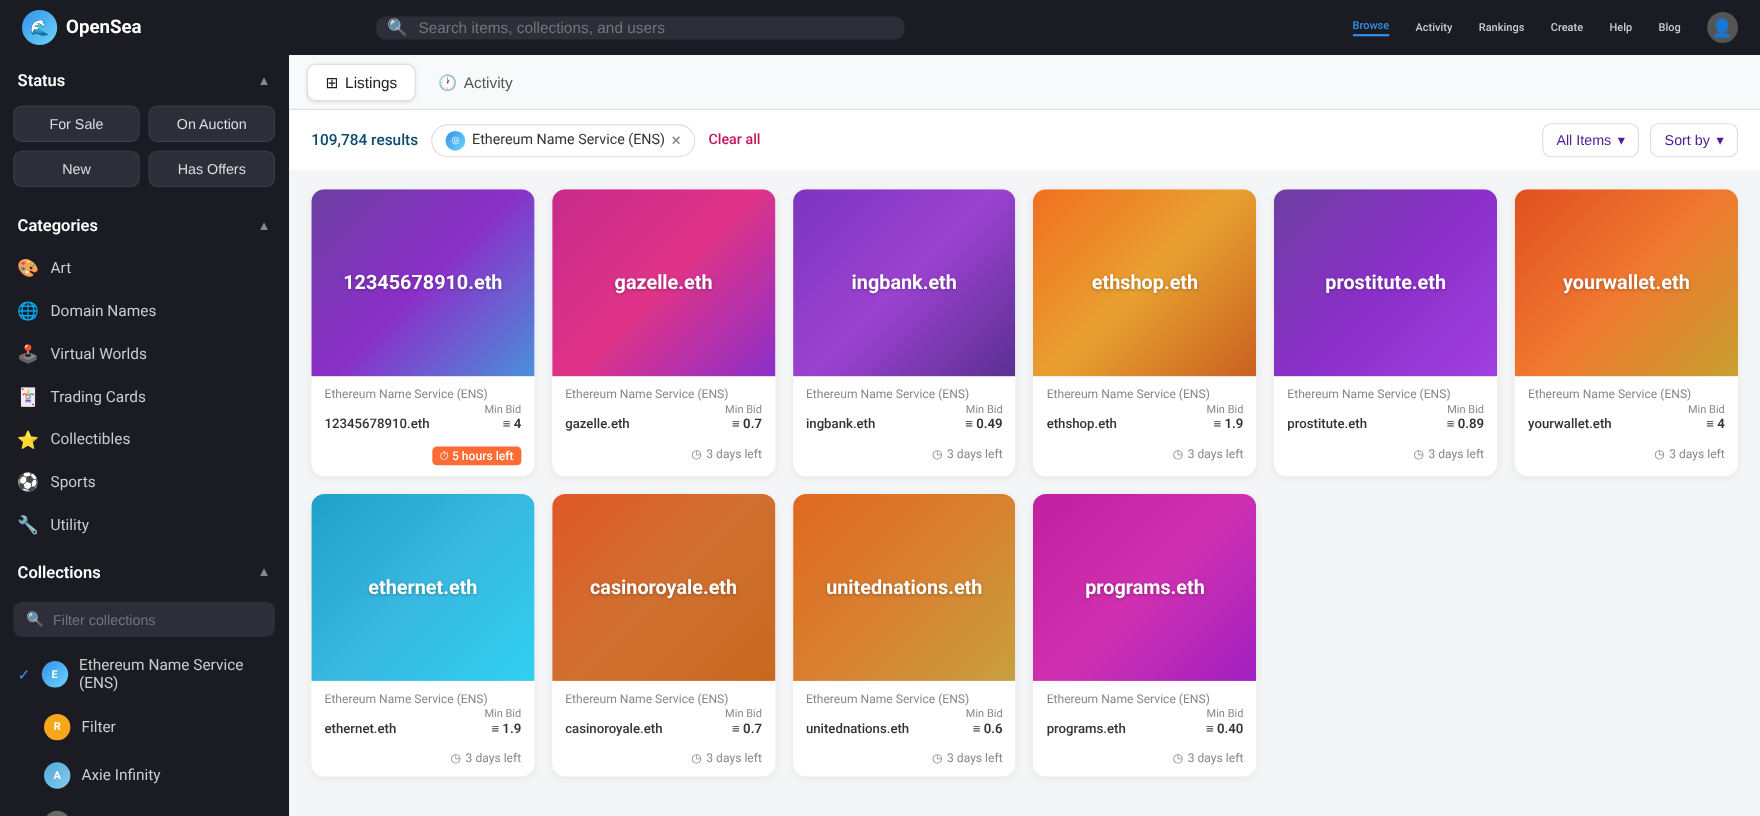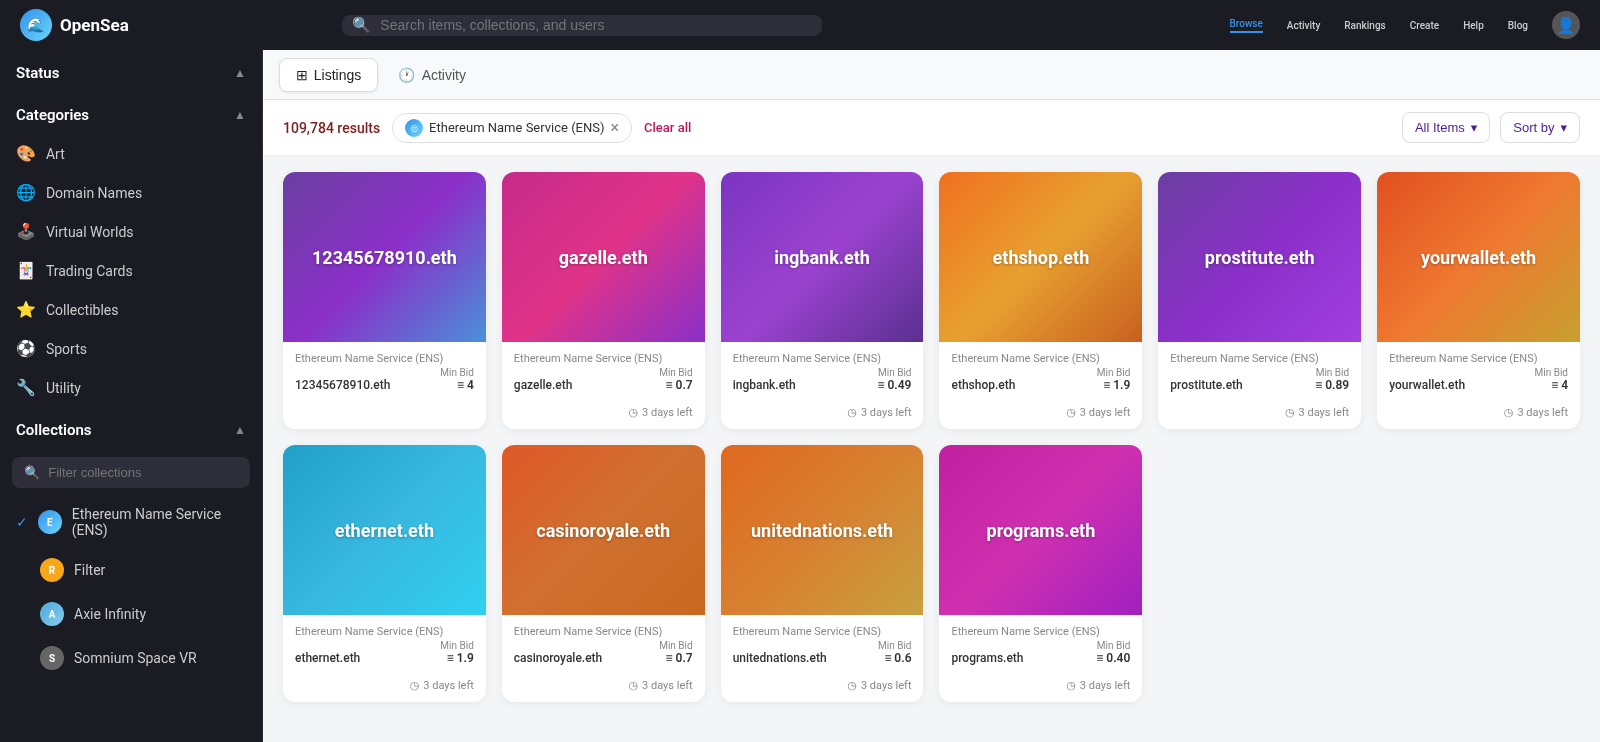--- a/index.html
+++ b/index.html
@@ -224,21 +224,21 @@
       display: flex;
       align-items: center;
       padding: 12px 20px;
       gap: 12px;
       border-bottom: 1px solid #eee;
       flex-shrink: 0;
       background: #fff;
     }
     .results-count {
       font-size: 14px;
-      color: #7f1d1d;
+      color: #0c4a6e;
       font-weight: 500;
       white-space: nowrap;
     }
     .filter-chip {
       display: flex;
       align-items: center;
       gap: 6px;
       background: #fff;
       border: 1px solid #ddd;
       border-radius: 20px;
@@ -404,20 +404,26 @@
   </div>
 </nav>
 
 <div class="main-layout">
 
   <aside class="sidebar">
 
     <div class="sidebar-section-header">
       <span>Status</span>
       <span class="chevron">▲</span>
+    </div>
+    <div class="status-grid">
+      <button class="status-btn">For Sale</button>
+      <button class="status-btn">On Auction</button>
+      <button class="status-btn">New</button>
+      <button class="status-btn">Has Offers</button>
     </div>
 
     <div class="sidebar-section-header">
       <span>Categories</span>
       <span class="chevron">▲</span>
     </div>
     <div>
       <div class="cat-item">
         <span class="cat-icon">🎨</span>
         <span>Art</span>
@@ -523,20 +529,23 @@
     <div class="nft-info">
       <div class="nft-collection-name">Ethereum Name Service (ENS)</div>
       <div class="nft-meta">
         <div class="nft-title">12345678910.eth</div>
         <div>
           <div class="nft-price-label">Min Bid</div>
           <div class="nft-price">≡ 4</div>
         </div>
       </div>
     </div>
+    <div class="nft-footer">
+      <div class="time-badge urgent">⏱ 5 hours left</div>
+    </div>
   </div>
           <div class="nft-card">
     <div class="nft-image" style="background: linear-gradient(135deg, #c62a8a, #e03388, #8b2fc9)">
       <span>gazelle.eth</span>
     </div>
     <div class="nft-info">
       <div class="nft-collection-name">Ethereum Name Service (ENS)</div>
       <div class="nft-meta">
         <div class="nft-title">gazelle.eth</div>
         <div>

